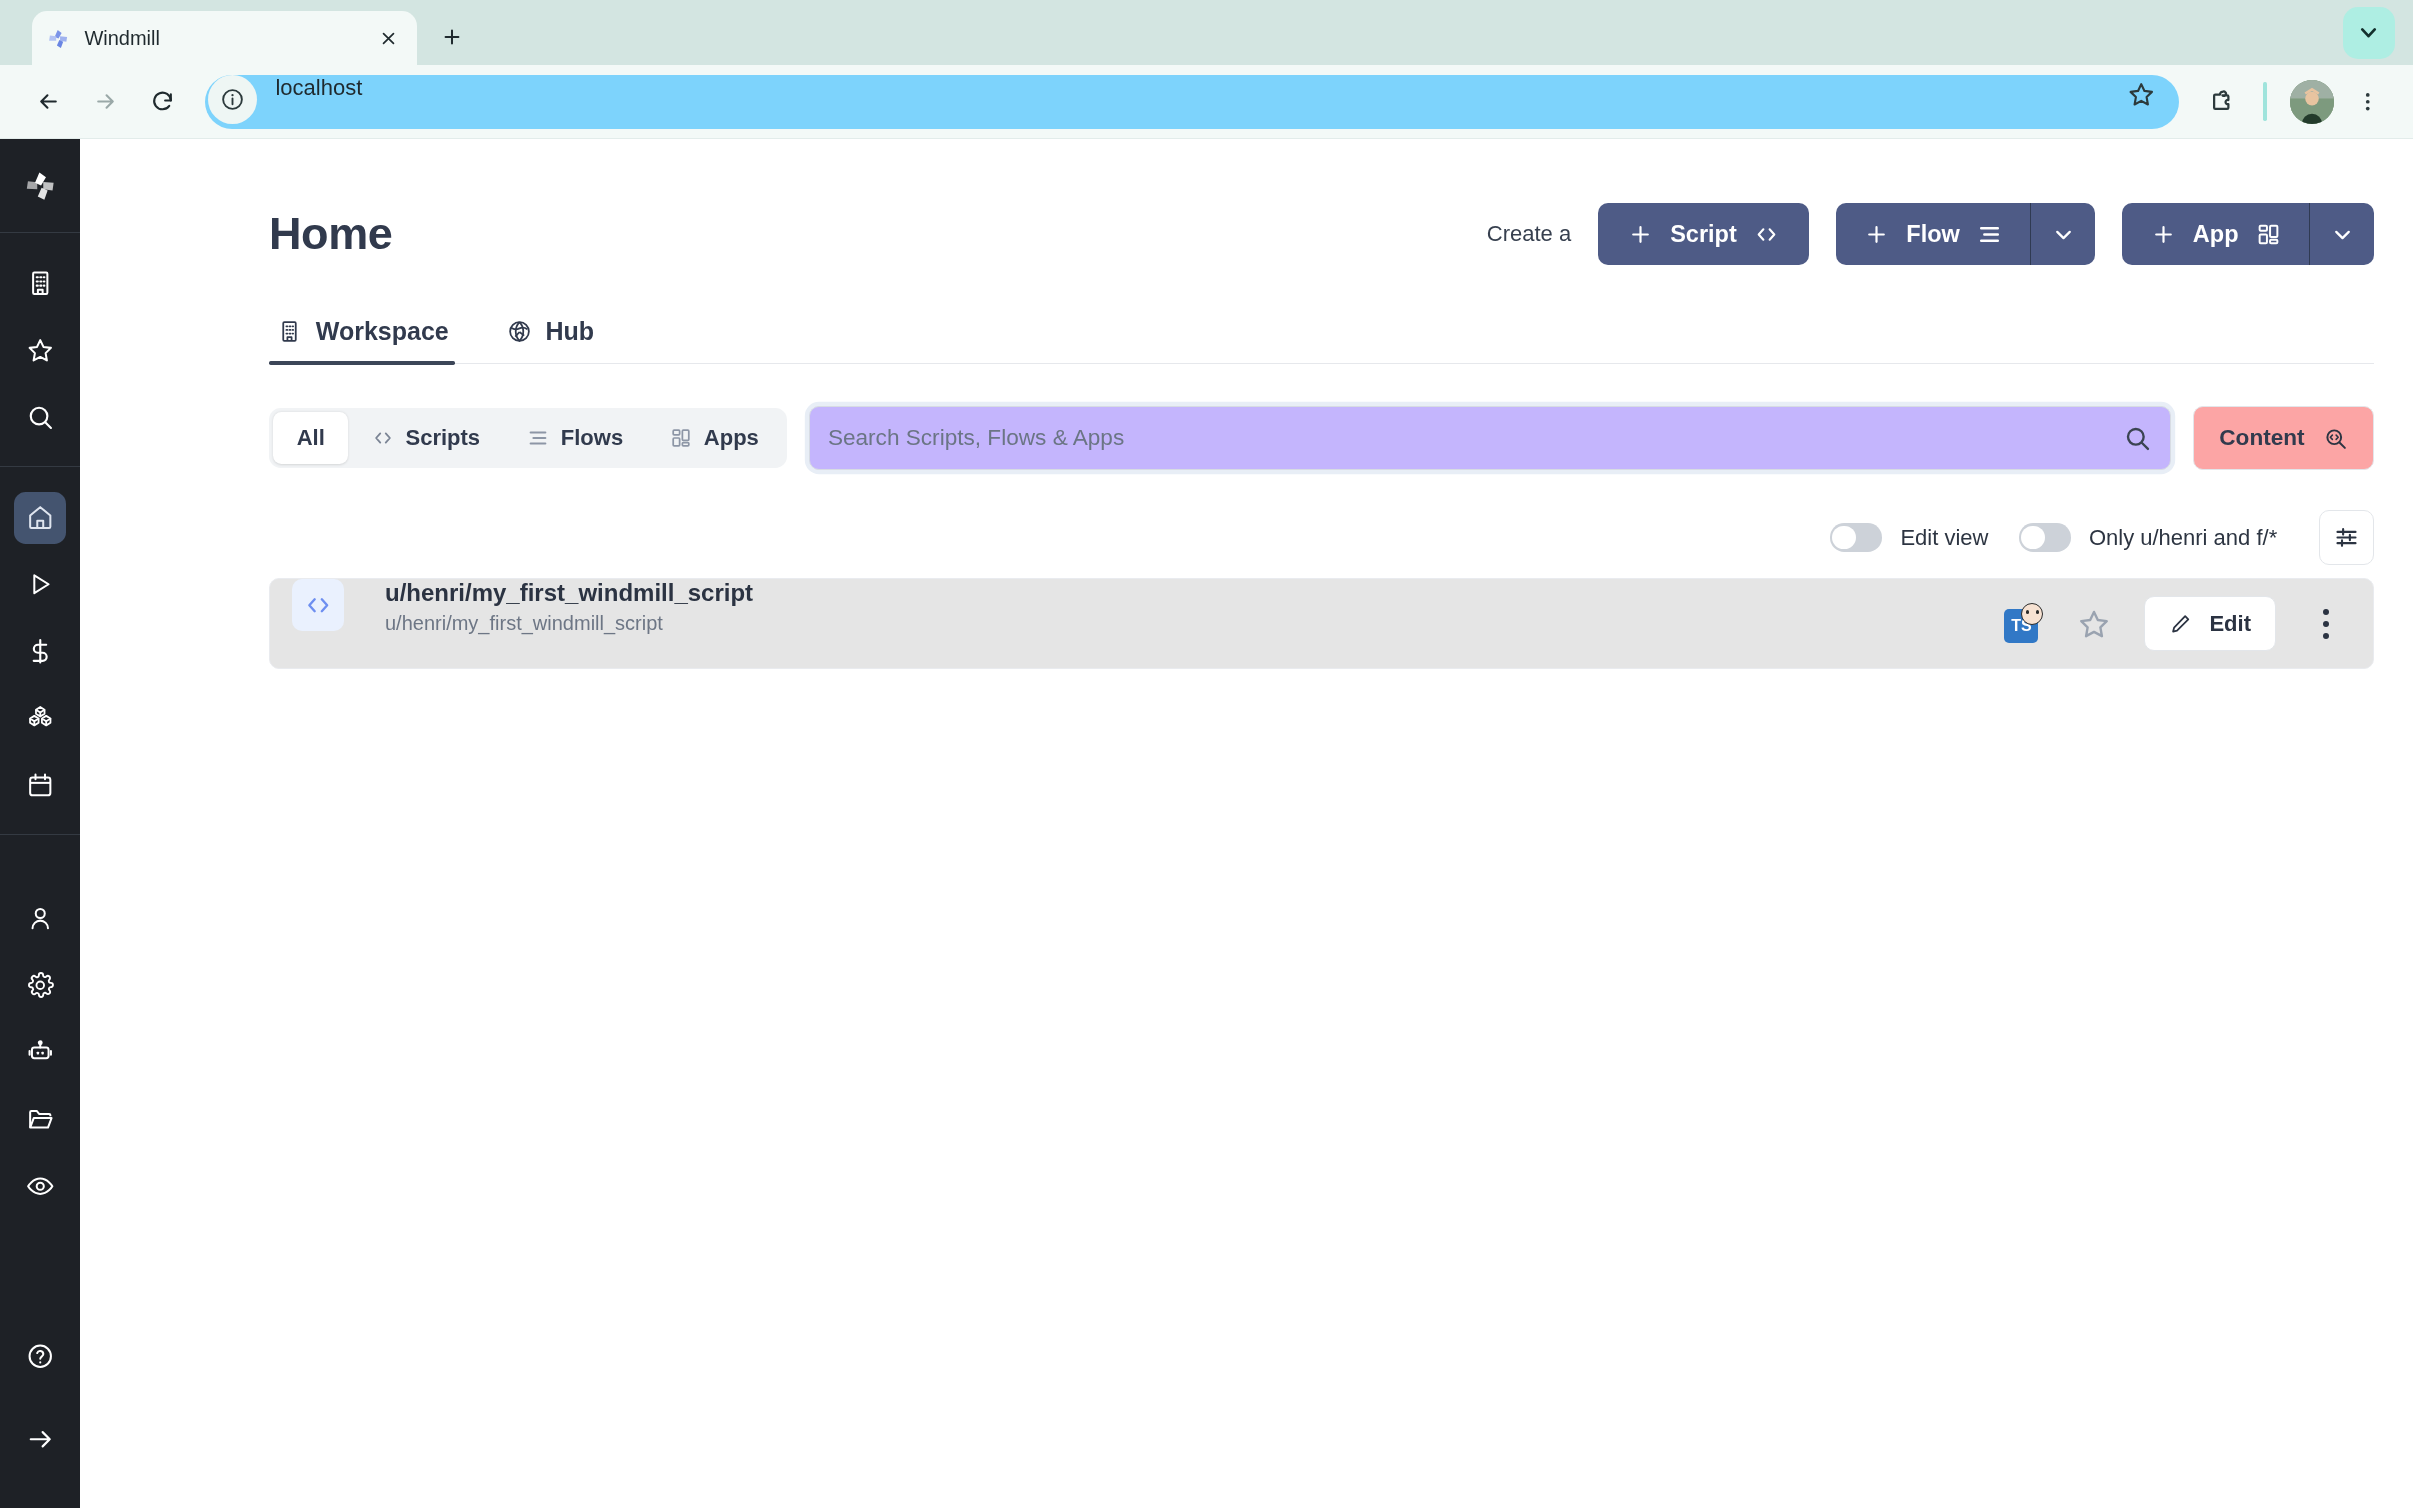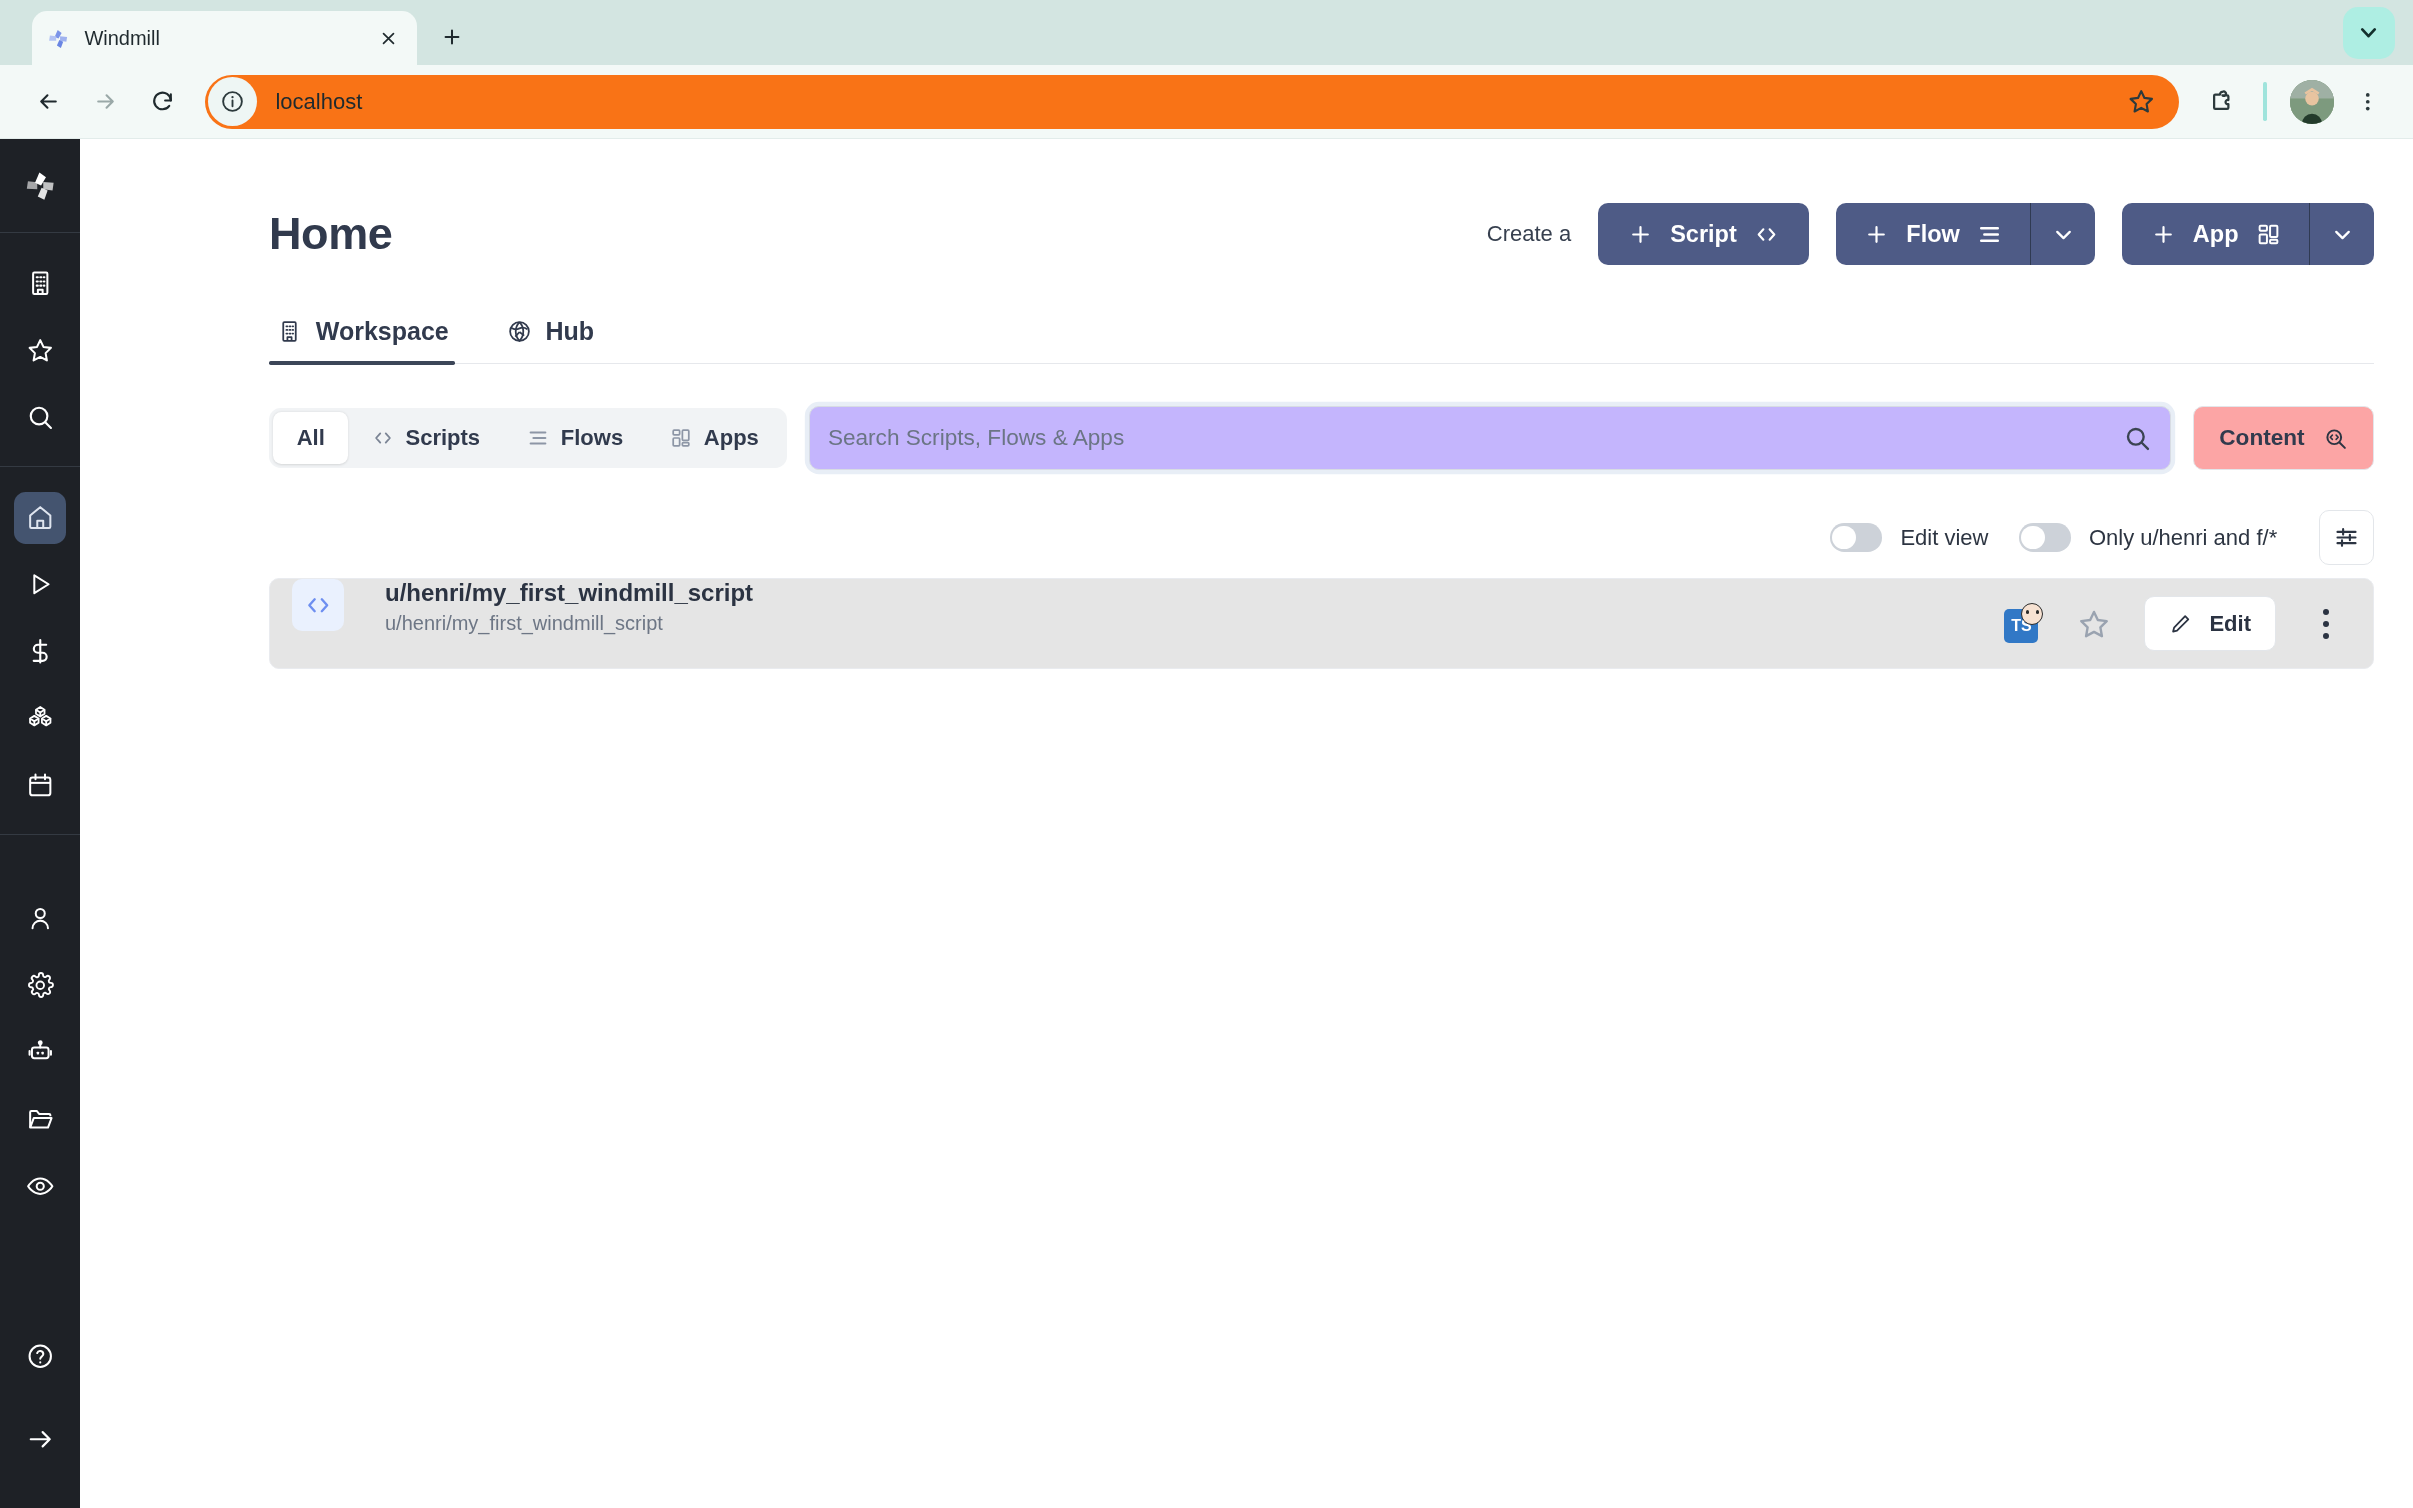--- a/index.html
+++ b/index.html
@@ -63,23 +63,23 @@
     flex: 0 0 auto;
     border-bottom: 1.7px solid #e2ecea;
   }
   .nav-btn {
     width: 52px; height: 52px; border-radius: 50%;
     display: flex; align-items: center; justify-content: center;
     flex: 0 0 auto;
   }
   .omnibox {
     flex: 1; height: 54px;
-    background: #f97316;
+    background: #7dd3fc;
     border-radius: 27px;
-    display: flex; align-items: center;
+    display: flex; 
     margin: 0 13.4px 0 11.7px;
     padding-right: 18.4px;
   }
   .omni-info {
     width: 49px; height: 49px; margin-left: 3.4px;
     border-radius: 50%; background: #eef6f4;
     display: flex; align-items: center; justify-content: center;
     flex: 0 0 auto;
   }
   .omni-url {

